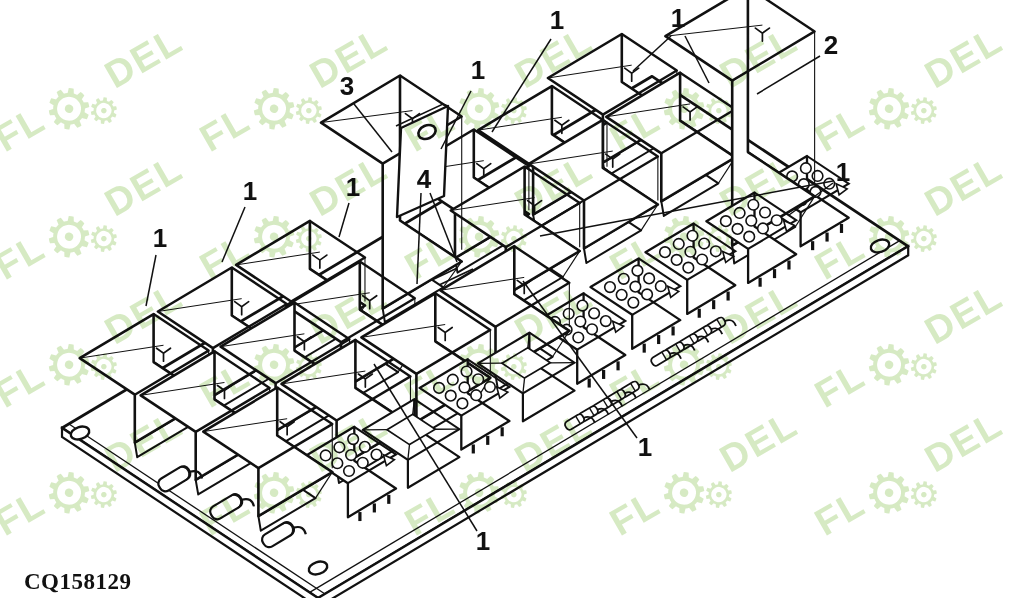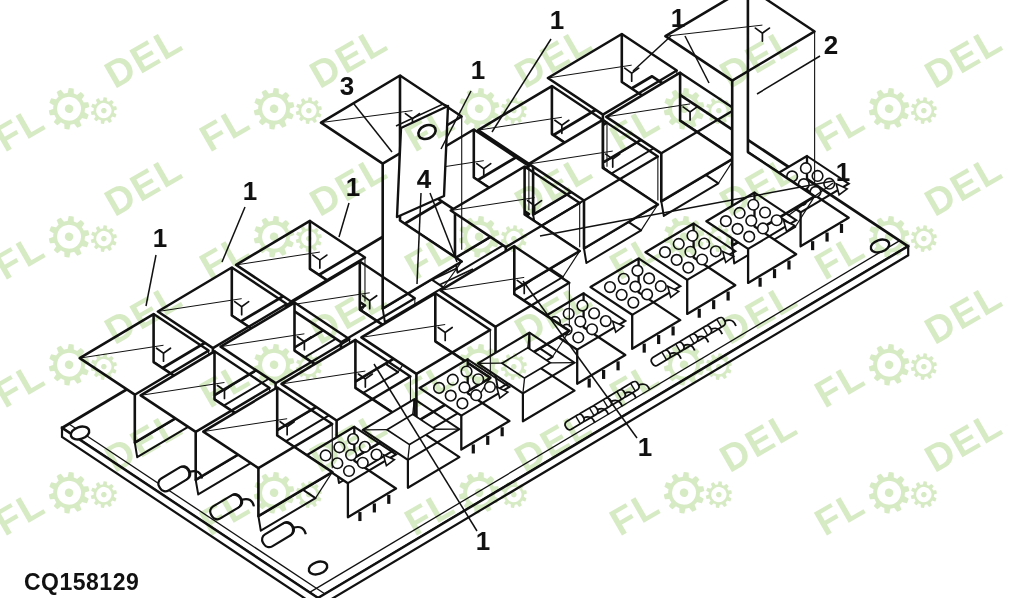--- a/index.html
+++ b/index.html
@@ -1,21 +1,21 @@
 <!DOCTYPE html>
 <html><head>
 <meta charset="utf-8">
 <title>CQ158129</title>
 <style>
   html,body{margin:0;padding:0;background:#fff;}
   #stage{position:relative;width:1024px;height:598px;background:#ffffff;overflow:hidden;
          font-family:"Liberation Sans","DejaVu Sans",sans-serif;}
   #scene{position:absolute;left:0;top:0;}
   #part-code{position:absolute;left:24px;top:569px;font-size:23px;font-weight:bold;
-             color:#111;letter-spacing:0.5px;}
+             color:#111;letter-spacing:0.5px;font-family:Liberation Serif, serif;}
   #wm-layer{position:absolute;left:0;top:0;width:1024px;height:598px;pointer-events:none;
             mix-blend-mode:multiply;}
   .wm{position:absolute;white-space:nowrap;transform:translate(-50%,-50%) rotate(-30deg);
       font-weight:bold;font-size:38px;letter-spacing:2px;line-height:1;
       font-family:"Liberation Sans","DejaVu Sans",sans-serif;}
   .wm .g1{font-size:56px;vertical-align:-14px;margin:0 -4px 0 2px;font-weight:normal;}
   .wm .g2{font-size:36px;vertical-align:-26px;margin:0 2px 0 -10px;font-weight:normal;}
   svg text{font-family:"Liberation Sans","DejaVu Sans",sans-serif;}
 </style>
 </head>

